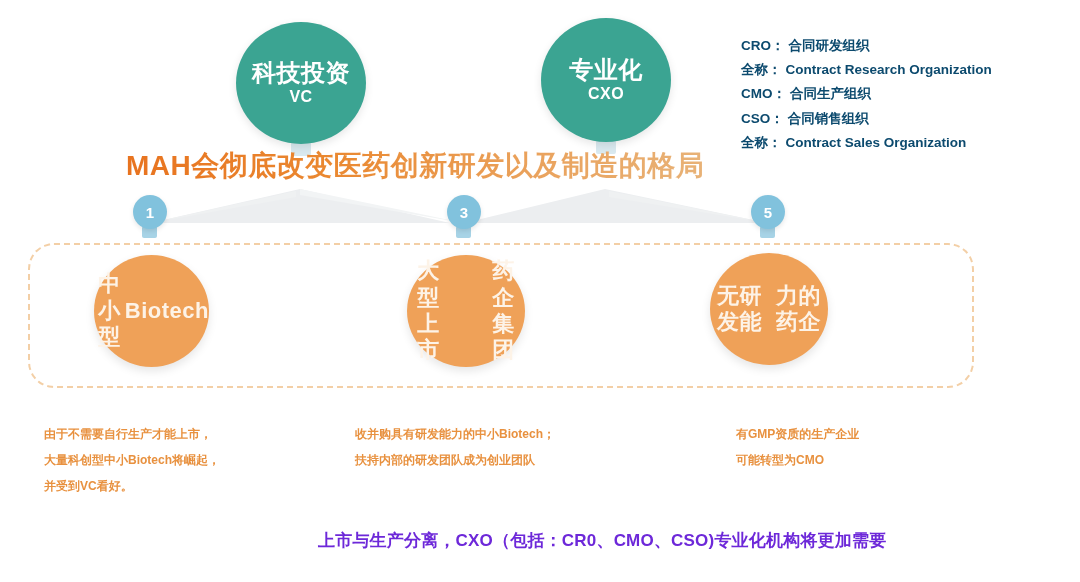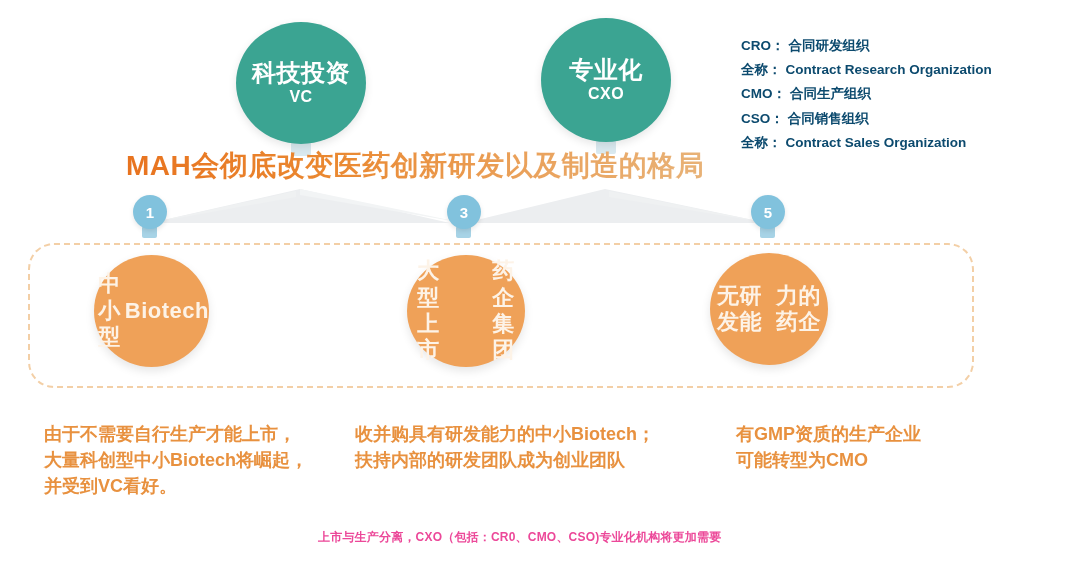--- a/index.html
+++ b/index.html
@@ -94,30 +94,30 @@
   #legend{position:absolute;left:741px;top:34px;}
   .legend-row{
     font-size:13.5px;font-weight:700;color:#0c4a6e;
     line-height:24.2px;white-space:nowrap;
   }
   .legend-row .lk{margin-right:4px;}
 
   
   .note{
     position:absolute;color:#e8913f;font-weight:700;
-    font-size:18px;line-height:26px;white-space:nowrap;
+    font-size:12px;line-height:26px;white-space:nowrap;
   }
   #note1{left:44px;top:421px;}
   #note2{left:355px;top:421px;}
   #note3{left:736px;top:421px;}
 
   
   #caption{
     position:absolute;left:318px;top:529px;
-    color:#ec4899;font-weight:700;font-size:12px;
+    color:#6d28d9;font-weight:700;font-size:17px;
     white-space:nowrap;letter-spacing:0.2px;
   }
 </style>
 </head>
 <body>
 
 <div id="canvas">
 
   <svg id="fans" viewBox="0 0 1080 70" preserveAspectRatio="none">
     <path d="M150,48 L300,14 L450,48 Z" fill="#eceef0"></path>

